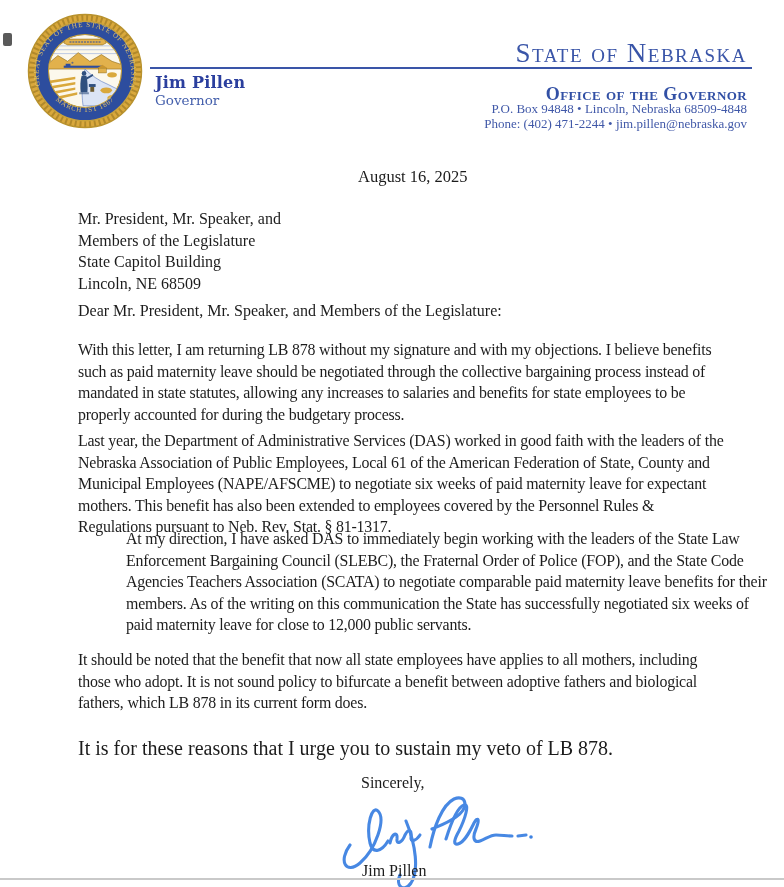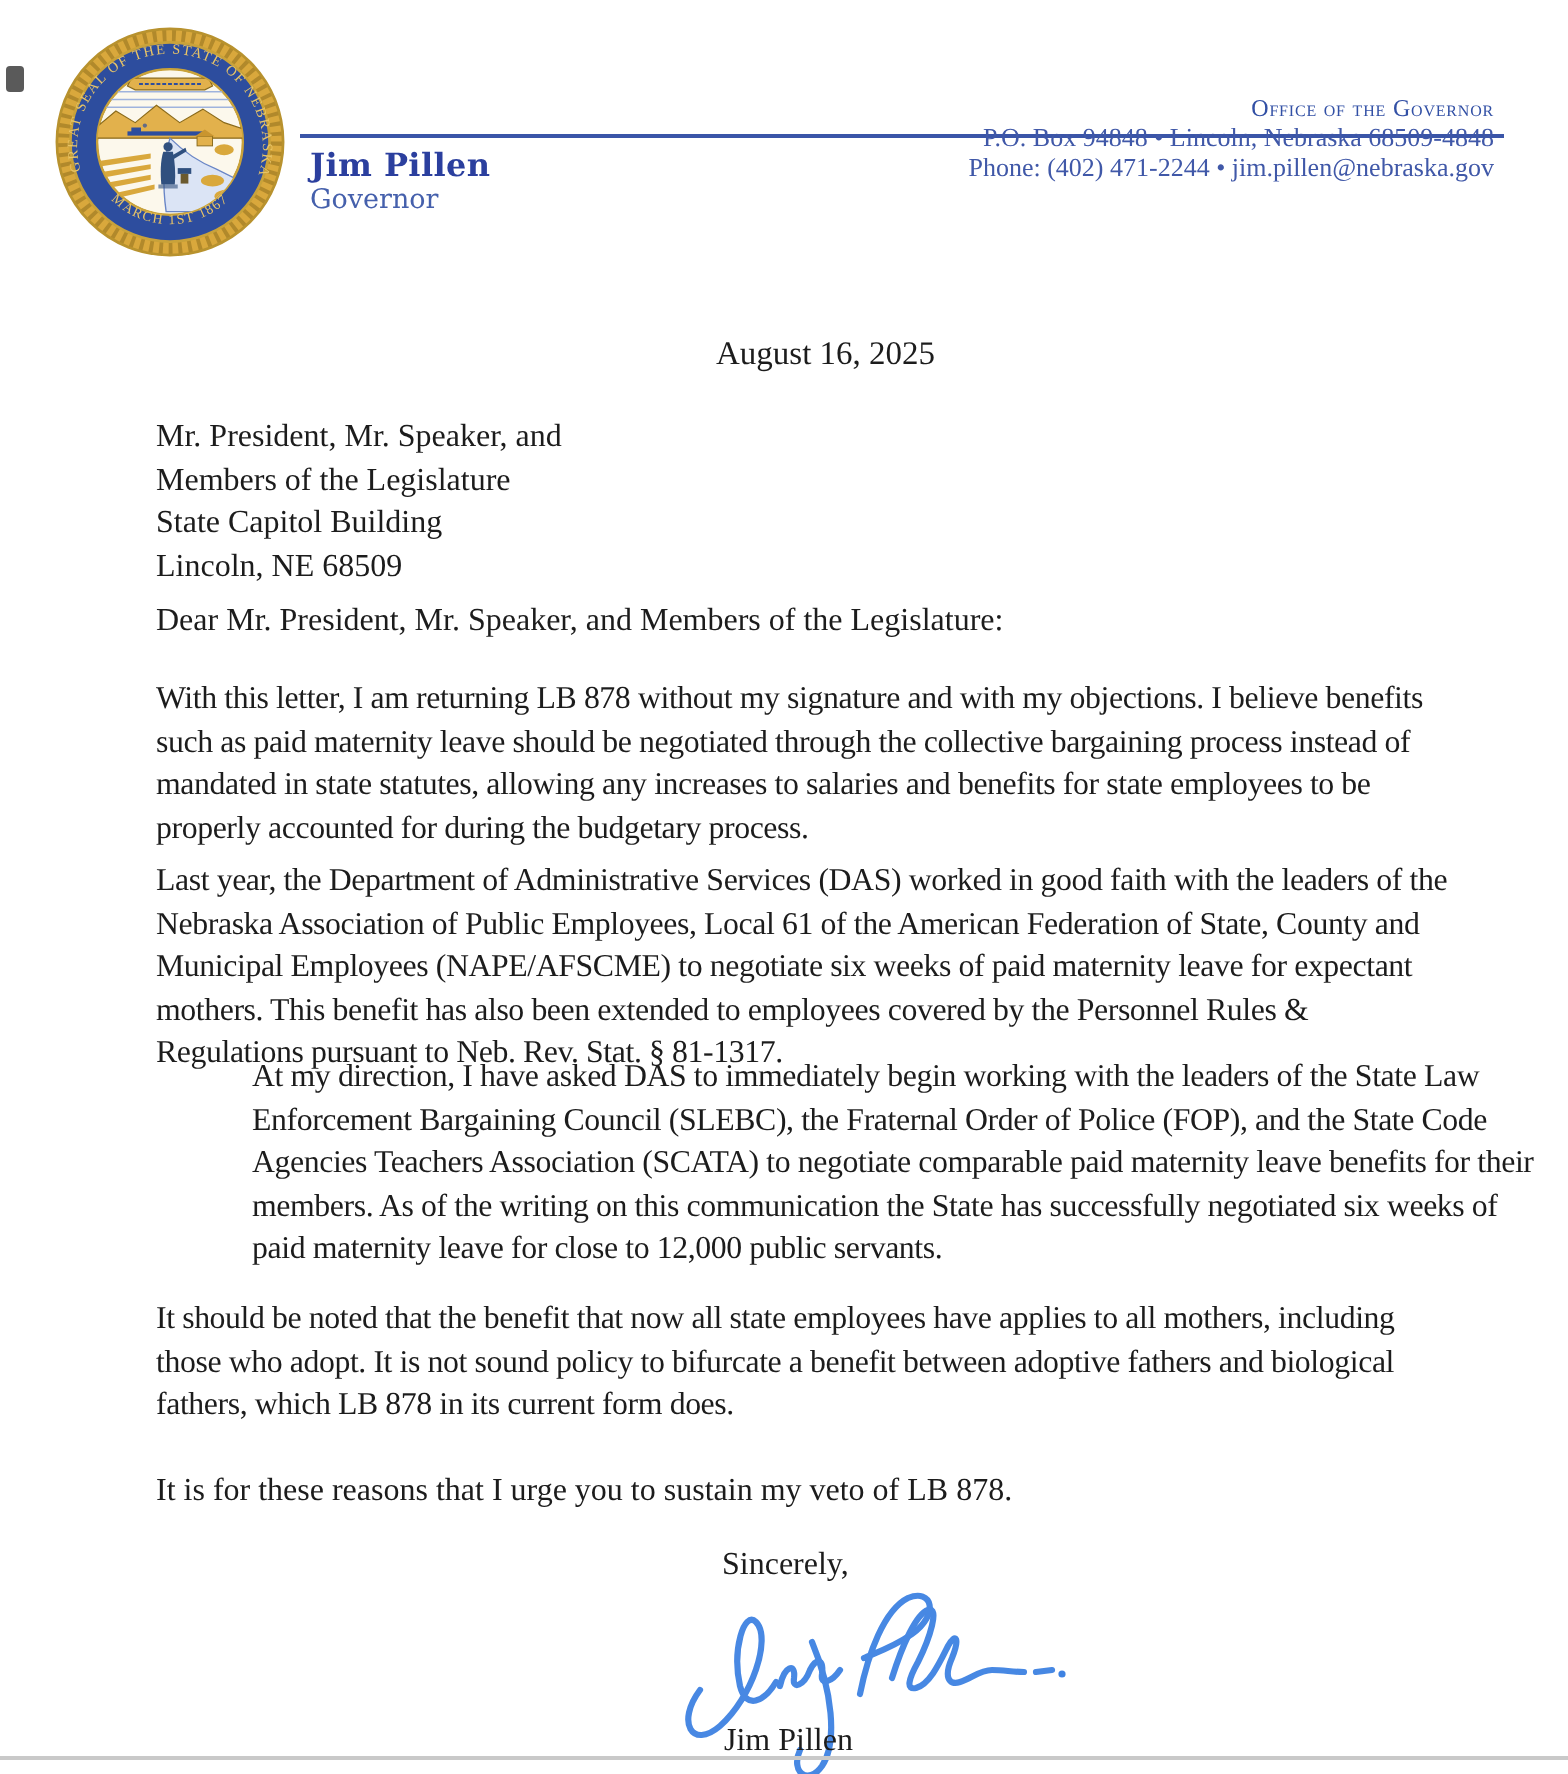--- a/index.html
+++ b/index.html
@@ -9,29 +9,29 @@
   }
   
   .seal{position:absolute;left:27px;top:13px;width:116px;height:116px;}
   .corner-speck{position:absolute;left:3px;top:33px;width:9px;height:13px;background:#3d3d3d;opacity:.85;border-radius:2px;}
   .hdr-rule{position:absolute;left:150px;top:67px;width:602px;height:2px;background:#3a55a8;}
   .hdr-left{position:absolute;left:155px;top:75px;line-height:1;}
   .gov-name{font-size:16px;font-weight:bold;color:#2b3f9e;letter-spacing:.2px;font-family:"DejaVu Serif",serif;}
   .gov-title{font-size:13.5px;color:#4560ac;margin-top:3px;font-family:"DejaVu Serif",serif;}
   .hdr-right{position:absolute;right:37px;top:40px;text-align:right;color:#3a55a8;}
   .state-title{font-size:27px;font-variant:small-caps;letter-spacing:1.5px;line-height:27px;white-space:nowrap;}
-  .office-title{font-size:12px;font-weight:normal;font-variant:small-caps;letter-spacing:.4px;margin-top:7px;line-height:14px;color:#3250a5;}
+  .office-title{font-size:18px;font-weight:bold;font-variant:small-caps;letter-spacing:.4px;margin-top:20px;line-height:14px;color:#3250a5;}
   .hdr-addr{font-size:13px;line-height:13.5px;color:#4058a8;margin-top:1px;white-space:nowrap;}
   
   .date{position:absolute;left:358px;top:167px;font-size:16.5px;}
   .recipient{position:absolute;left:78px;top:208px;font-size:16px;line-height:21.5px;}
   .salutation{position:absolute;left:78px;top:302px;font-size:16px;}
   .para{position:absolute;left:78px;width:652px;font-size:15.9px;line-height:21.6px;letter-spacing:-.2px;text-align:left;}
   .p1{top:339px;} .p2{top:430px;} .p3{top:528px;margin-left:48px;} .p4{top:649px;}
-  .closing{position:absolute;left:78px;top:737px;font-size:16px;}
+  .closing{position:absolute;left:78px;top:737px;font-size:20px;}
   .sincerely{position:absolute;left:361px;top:774px;font-size:16px;}
   .signature-svg{position:absolute;left:334px;top:785px;width:200px;height:102px;overflow:visible;}
   .typed-name{position:absolute;left:362px;top:862px;font-size:16px;}
   .bottom-scan-line{position:absolute;left:0;top:878px;width:784px;height:2px;background:#c9c9c9;}
 </style>
 </head>
 <body>
 
 <div id="page">
 
@@ -110,20 +110,21 @@
     </text>
   </svg>
 
   <div class="hdr-rule"></div>
   <div class="hdr-left">
     <div class="gov-name">Jim Pillen</div>
     <div class="gov-title">Governor</div>
   </div>
 
   <div class="hdr-right">
+    <div class="state-title">State of Nebraska</div>
     <div class="office-title">Office of the Governor</div>
     <div class="hdr-addr">P.O. Box 94848 • Lincoln, Nebraska 68509-4848</div>
     <div class="hdr-addr">Phone: (402) 471-2244 • jim.pillen@nebraska.gov</div>
   </div>
 
   <div class="date">August 16, 2025</div>
 
   <div class="recipient">
     <div>Mr. President, Mr. Speaker, and</div>
     <div>Members of the Legislature</div>

